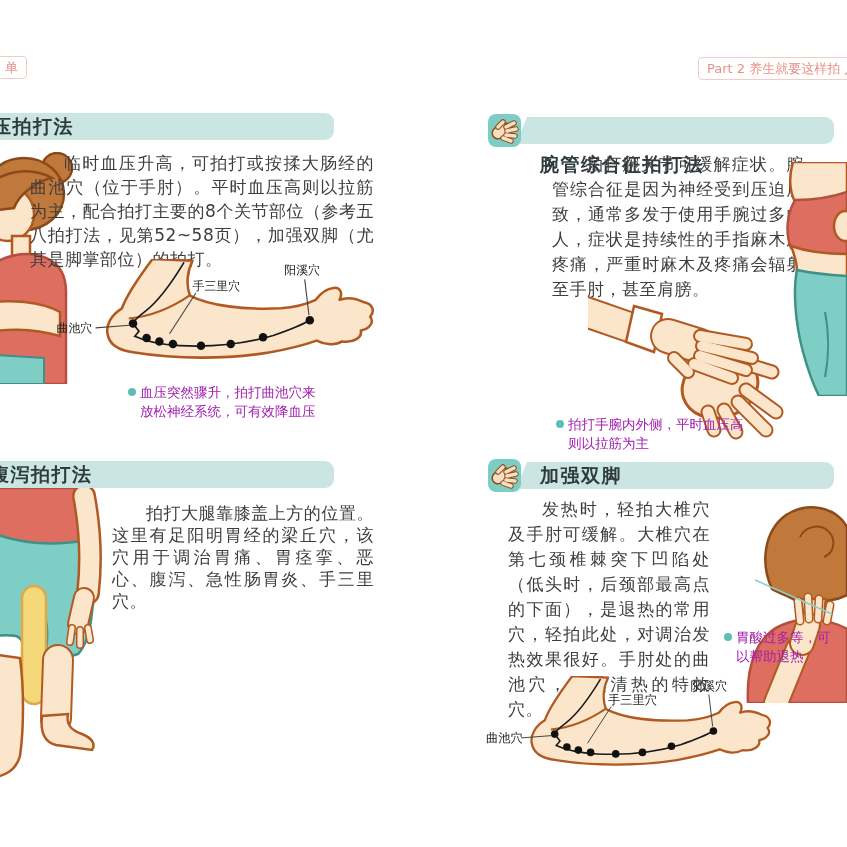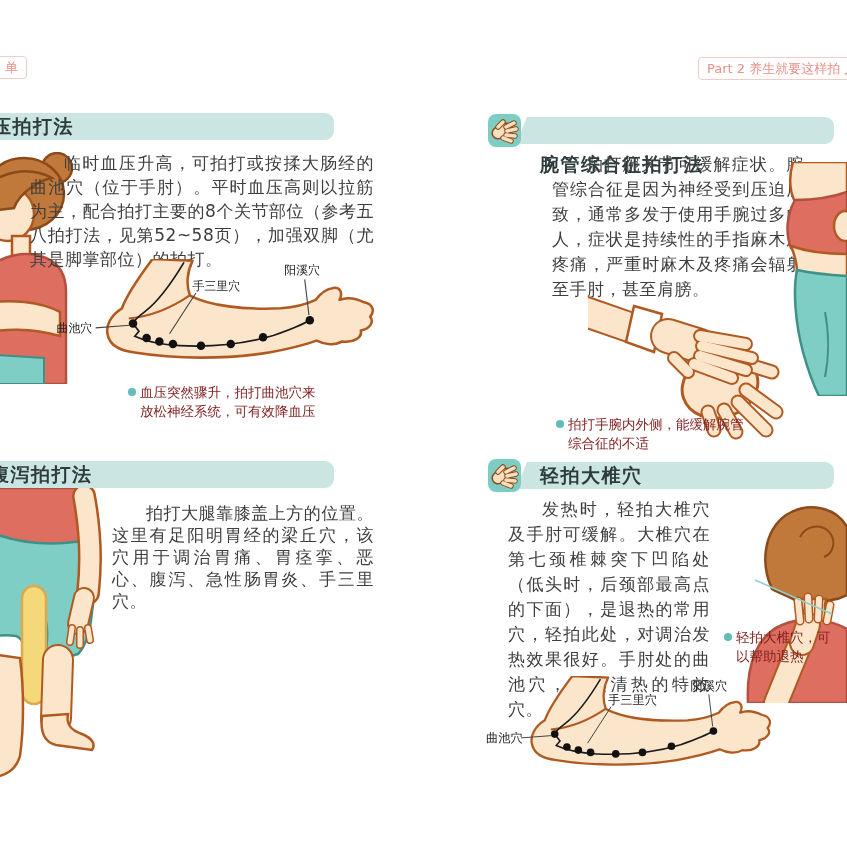--- a/index.html
+++ b/index.html
@@ -20,21 +20,21 @@
   .icon-box{width:33px;height:33px;background:#7ECDC4;border-radius:8px;}
   .slash{width:7px;height:40px;background:#ffffff;transform:rotate(22deg);}
 
   
   .body-text{font-size:17px;line-height:24px;color:#3E3E3E;text-align:justify;
              text-indent:2em;letter-spacing:0.5px;}
   .lh25{line-height:25px;}
   .lh22{line-height:22px;}
 
   
-  .cap{font-size:13.5px;line-height:19px;color:#7f1d1d;padding-left:12px;position:relative;}
+  .cap{font-size:13.5px;line-height:19px;color:#a21caf;padding-left:12px;position:relative;}
   .cap .dot{position:absolute;left:0;top:5px;width:8px;height:8px;border-radius:50%;
             background:#5FBDB5;}
 
   svg text{font-family:"DejaVu Sans",sans-serif;}
   .pt-label{font-size:14px;fill:#222222;}
 </style>
 </head>
 <body>
 
 <div class="abs badge" style="left:-16px;top:56px;padding-left:20px;">
@@ -172,21 +172,21 @@
         <line x1="114" y1="74" x2="164" y2="86"></line>
         <line x1="112" y1="84" x2="158" y2="98"></line>
         <line x1="106" y1="92" x2="144" y2="106"></line>
         <line x1="86" y1="86" x2="100" y2="100"></line>
       </g>
   </g>
 </svg>
 
 <div class="abs cap" style="left:556px;top:377px;width:184px;">
   <span class="dot"></span>
-  <span>拍打手腕内外侧，能缓解腕管综合征的不适</span>
+  <span>拍打手腕内外侧，平时血压高则以拉筋为主</span>
 </div>
 
 <div class="abs bar bar-left" style="left:-24px;top:461px;width:358px;">
   <span class="bar-title" style="left:14px;">腹泻拍打法</span>
 </div>
 
 <svg class="abs" style="left:0;top:488px;" width="110" height="292" viewBox="0 0 110 292">
   <path d="M-10,0 L86,0 C92,16 94,34 90,50 C60,62 20,60 -10,52 Z" fill="#DE6E60" stroke="#B4503F" stroke-width="2.5"></path>
   <path d="M-10,44 C20,56 55,58 88,52 C94,74 96,100 92,124 C90,146 84,160 78,166
            C60,172 40,172 26,168 C24,156 22,150 16,148 C4,146 -6,148 -10,150 Z" fill="#7FCEC6" stroke="#3F9188" stroke-width="2.5"></path>
@@ -210,21 +210,21 @@
     <line x1="58" y1="172" x2="56" y2="230" stroke="#B05A22" stroke-width="32"></line>
     <line x1="58" y1="172" x2="56" y2="230" stroke="#FBE5CB" stroke-width="28"></line>
   </g>
   <path d="M42,228 C40,244 44,254 56,257 L92,262 C96,256 92,250 82,246 C70,242 66,236 68,226 Z" fill="#FBE5CB" stroke="#B05A22" stroke-width="2.5"></path>
   <path d="M-10,166 L20,170 C24,200 24,240 20,268 C16,282 6,288 -10,290 Z" fill="#FBE5CB" stroke="#B05A22" stroke-width="2.5"></path>
 </svg>
 
 <div class="abs body-text lh22" style="left:112px;top:502px;width:262px;">拍打大腿靠膝盖上方的位置。这里有足阳明胃经的梁丘穴，该穴用于调治胃痛、胃痉挛、恶心、腹泻、急性肠胃炎、手三里穴。</div>
 
 <div class="abs bar bar-right" style="left:512px;top:462px;width:322px;">
-  <span class="bar-title" style="left:28px;">轻拍大椎穴</span>
+  <span class="bar-title" style="left:28px;">加强双脚</span>
 </div>
 <div class="abs slash" style="left:514px;top:456px;"></div>
 <div class="abs icon-box" style="left:488px;top:459px;">
   <svg width="33" height="33" viewBox="0 0 33 33">
     <g stroke-linecap="round">
       <line x1="10" y1="19" x2="18" y2="15" stroke="#8C4A1A" stroke-width="13"></line>
       <line x1="10" y1="19" x2="18" y2="15" stroke="#F8DFC0" stroke-width="10"></line>
       <g stroke="#8C4A1A" stroke-width="5.5">
           <line x1="18" y1="13" x2="26" y2="9"></line>
           <line x1="19" y1="17" x2="28" y2="15"></line>
@@ -269,21 +269,21 @@
       </g>
   </g>
 </svg>
 
 <svg class="abs" style="left:740px;top:572px;" width="110" height="50" viewBox="0 0 110 50">
   <line x1="15" y1="8" x2="92" y2="42" stroke="#8FCFC9" stroke-width="1.6"></line>
 </svg>
 
 <div class="abs cap" style="left:724px;top:552px;width:100px;">
   <span class="dot"></span>
-  <span>轻拍大椎穴，可以帮助退热</span>
+  <span>胃酸过多等，可以帮助退热</span>
 </div>
 
 <svg class="abs" style="left:486px;top:676px;" width="290" height="107" viewBox="0 0 380 140">
   <path d="M113,0 C95,24 82,44 77,58 C64,66 58,78 60,88 C62,101 74,108 92,110
            C140,118 200,118 250,110 C272,106 292,101 306,96 C316,101 328,102 336,97
            C350,99 360,92 358,84 C369,82 374,74 369,68 C375,61 372,53 362,51
            C352,46 341,45 333,48 C337,40 334,33 326,34 C317,35 310,41 305,48
            C292,54 278,57 264,58 C220,60 180,55 157,43 C152,30 154,14 160,2 Z" fill="#FBE5CB" stroke="#B05A22" stroke-width="3" stroke-linejoin="round"></path>
   <path d="M158,42 C135,58 108,68 85,70" fill="none" stroke="#B05A22" stroke-width="2.5"></path>
   <path d="M150,4 C138,24 122,48 104,62 C96,68 91,72 90,76 L97,85 L92,91

